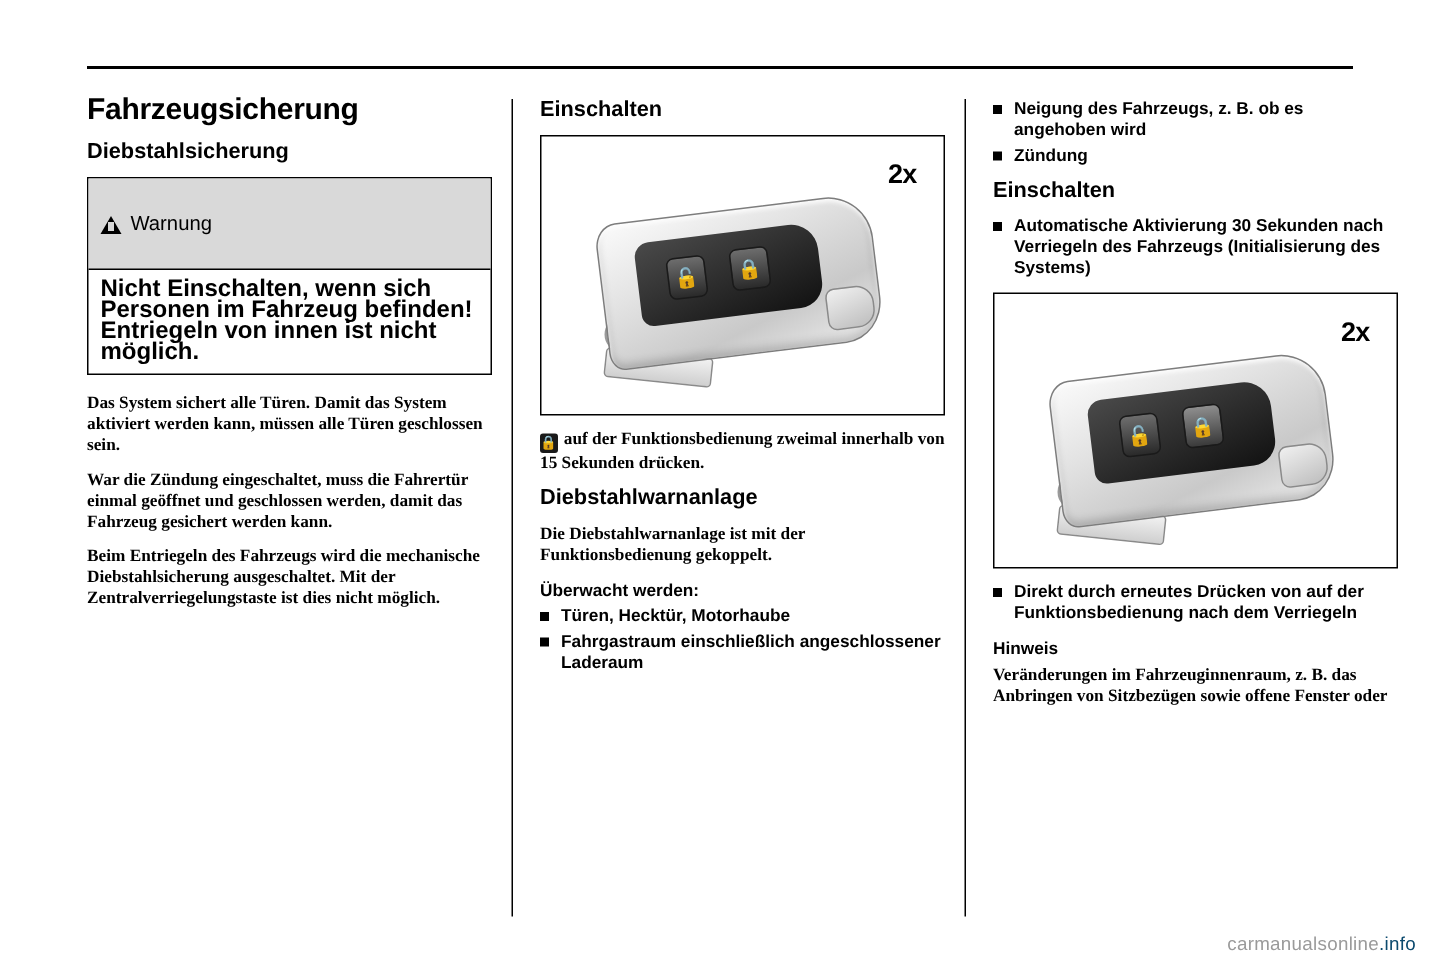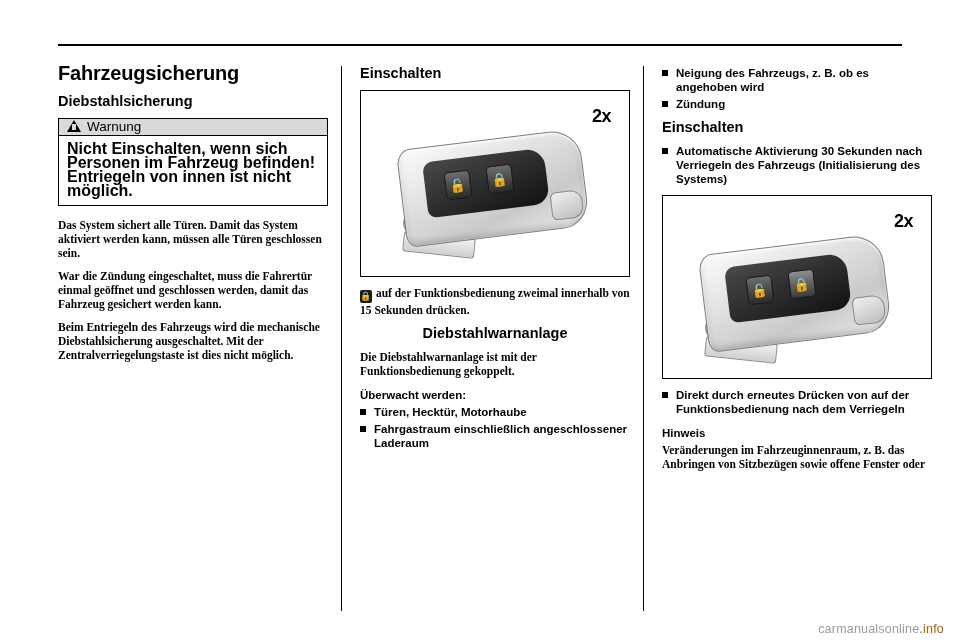--- a/index.html
+++ b/index.html
@@ -77,45 +77,45 @@
     font-size: 20px;
     font-weight: bold;
     margin: 0 0 14px 0;
     letter-spacing: -0.2px;
   }
   h2.sec {
     font-size: 14.5px;
     font-weight: bold;
     margin: 0 0 10px 0;
   }
-  h2.sec.spaced { margin-top: 0; text-align: center; }
+  h2.sec.spaced { margin-top: 0; }
   h3.sub {
     font-size: 11.5px;
     font-weight: bold;
     margin: 10px 0 3px 0;
   }
   p {
     margin: 0 0 9px 0;
     font-weight: bold;
     font-family: Liberation Serif, serif;
   }
   p.last { margin-bottom: 0; }
 
   
   .warnbox {
     border: 1px solid #000;
     margin-bottom: 12px;
   }
   .warnhead {
     background: #d9d9d9;
     border-bottom: 1px solid #000;
-    padding: 1px 8px;
+    padding: 23px 8px;
     font-size: 13px;
     display: flex;
-    align-items: flex-start;
+    align-items: flex-end;
     gap: 6px;
   }
   .warnhead .wtext { font-weight: normal; font-size: 13.5px; }
   .tri {
     width: 0; height: 0;
     border-left: 7px solid transparent;
     border-right: 7px solid transparent;
     border-bottom: 12px solid #000;
     position: relative;
   }
@@ -274,21 +274,21 @@
 
   
   .footer {
     position: absolute;
     right: 16px;
     bottom: 6px;
     font-size: 12.5px;
     color: #9a9a9a;
     letter-spacing: 0.2px;
   }
-  .footer .b { color: #a16207; }
+  .footer .b { color: #0c4a6e; }
 </style>
 </head>
 <body>
 
 <div class="page">
 
   <div class="rule"></div>
 
   <div class="coldiv coldiv1"></div>
   <div class="coldiv coldiv2"></div>

